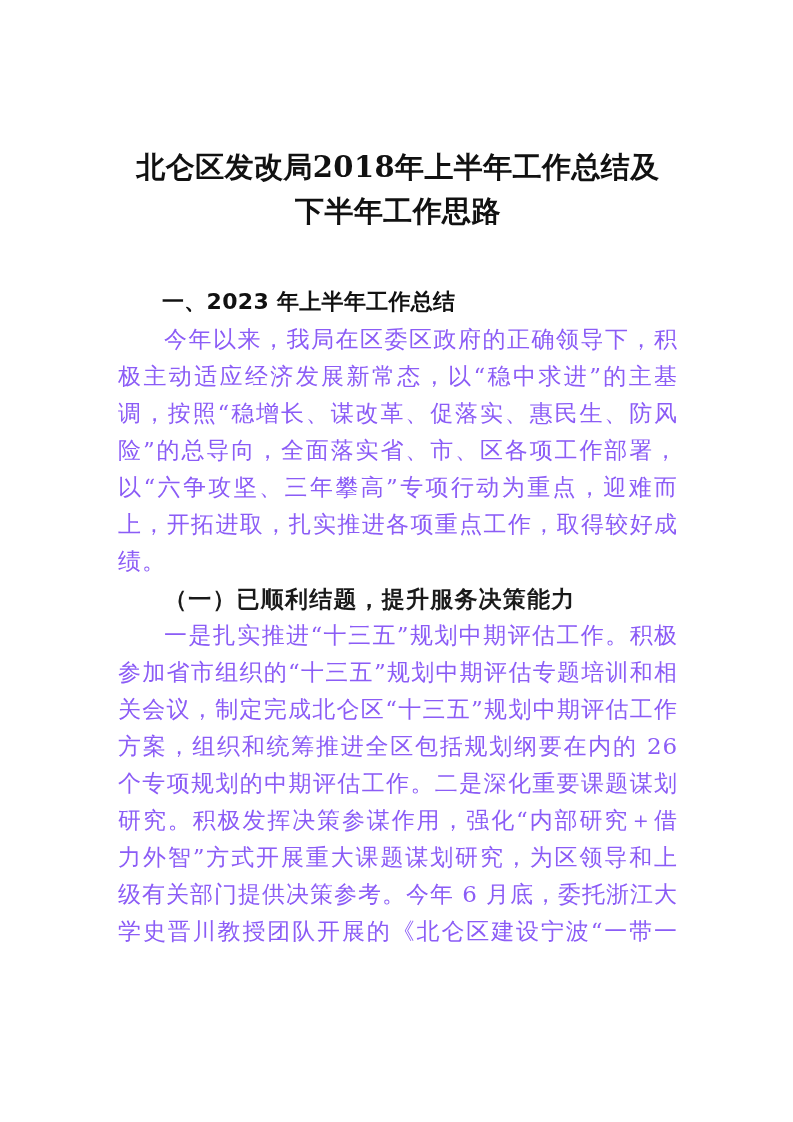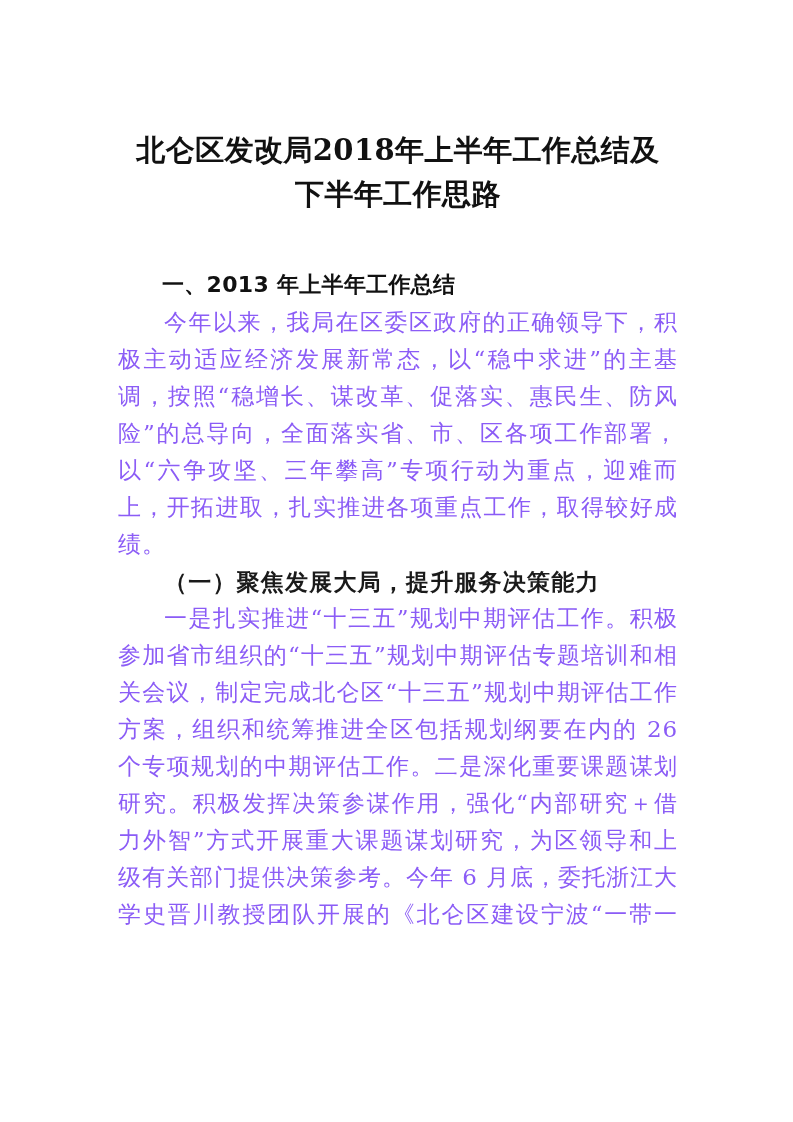--- a/index.html
+++ b/index.html
@@ -15,20 +15,21 @@
     color: #1a1a1a;
     -webkit-font-smoothing: antialiased;
   }
 
   .page {
     position: relative;
     width: 793px;
     height: 952px;
     background: #ffffff;
     box-sizing: border-box;
+    margin-top: 17px;
   }
 
   .content {
     position: absolute;
     left: 118px;
     top: 128px;
     width: 560px;
   }
 
   
@@ -95,23 +96,23 @@
 <body>
 
 <div class="page">
 
   <div class="content">
 
     <h1 class="doc-title" id="doc-title-el">北仑区发改局2018年上半年工作总结及下半年工作思路</h1>
 
     <div class="title-spacer"></div>
 
-    <h2 class="section-heading">一、2013 年上半年工作总结</h2>
+    <h2 class="section-heading">一、2023 年上半年工作总结</h2>
 
     <p class="body-par">今年以来，我局在区委区政府的正确领导下，积极主动适应经济发展新常态，以“稳中求进”的主基调，按照“稳增长、谋改革、促落实、惠民生、防风险”的总导向，全面落实省、市、区各项工作部署，以“六争攻坚、三年攀高”专项行动为重点，迎难而上，开拓进取，扎实推进各项重点工作，取得较好成绩。</p>
 
-    <h3 class="sub-heading">（一）聚焦发展大局，提升服务决策能力</h3>
+    <h3 class="sub-heading">（一）已顺利结题，提升服务决策能力</h3>
 
     <p class="body-par clipped">一是扎实推进“十三五”规划中期评估工作。积极参加省市组织的“十三五”规划中期评估专题培训和相关会议，制定完成北仑区“十三五”规划中期评估工作方案，组织和统筹推进全区包括规划纲要在内的 26 个专项规划的中期评估工作。二是深化重要课题谋划研究。积极发挥决策参谋作用，强化“内部研究＋借力外智”方式开展重大课题谋划研究，为区领导和上级有关部门提供决策参考。今年 6 月底，委托浙江大学史晋川教授团队开展的《北仑区建设宁波“一带一路”综合试验区核心区的战略研究》已顺利结题；内部研究的《北仑区人才工作与政策分析评价暨人力资源调查研究报告》等两个重大专项研究课题均顺利结题；三是谋划参与重大平台建设。继续协调推进“芯港小镇”规划建设，积</p>
 
   </div>
 
 </div>
 
 </body></html>

